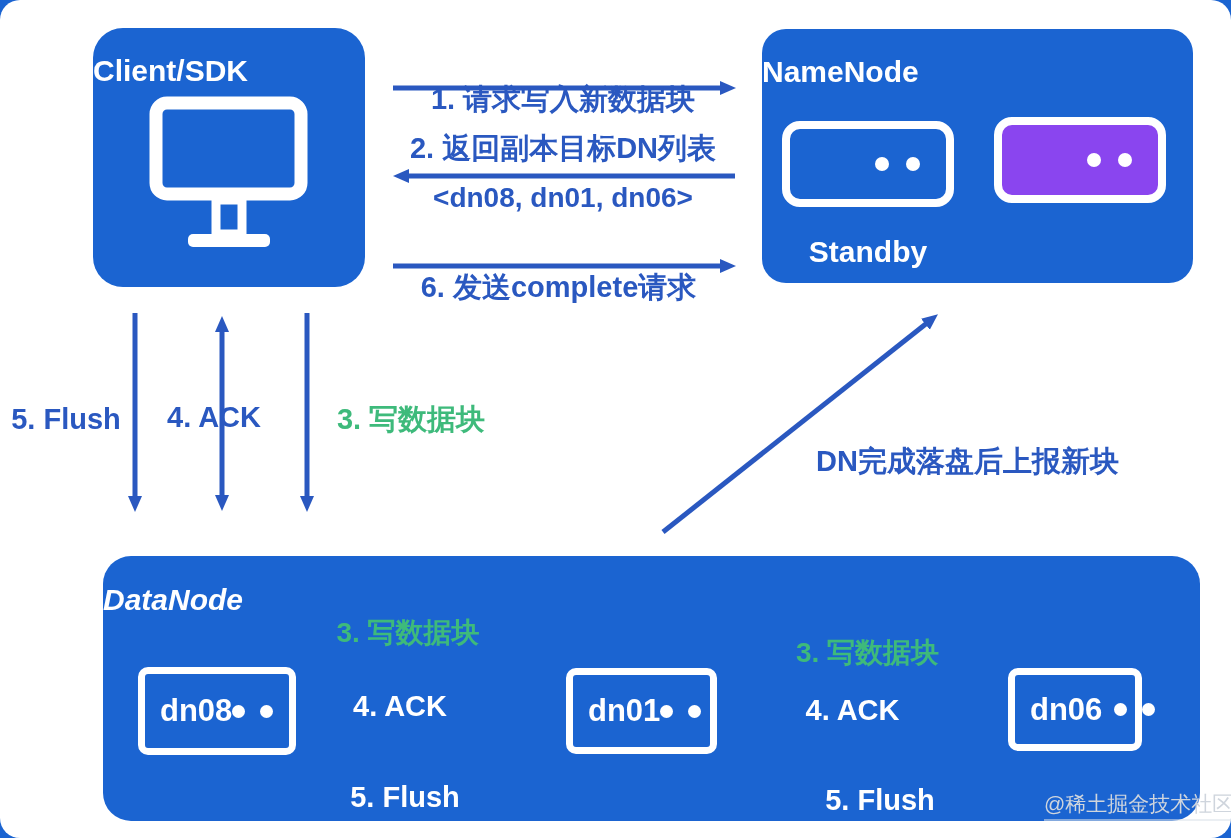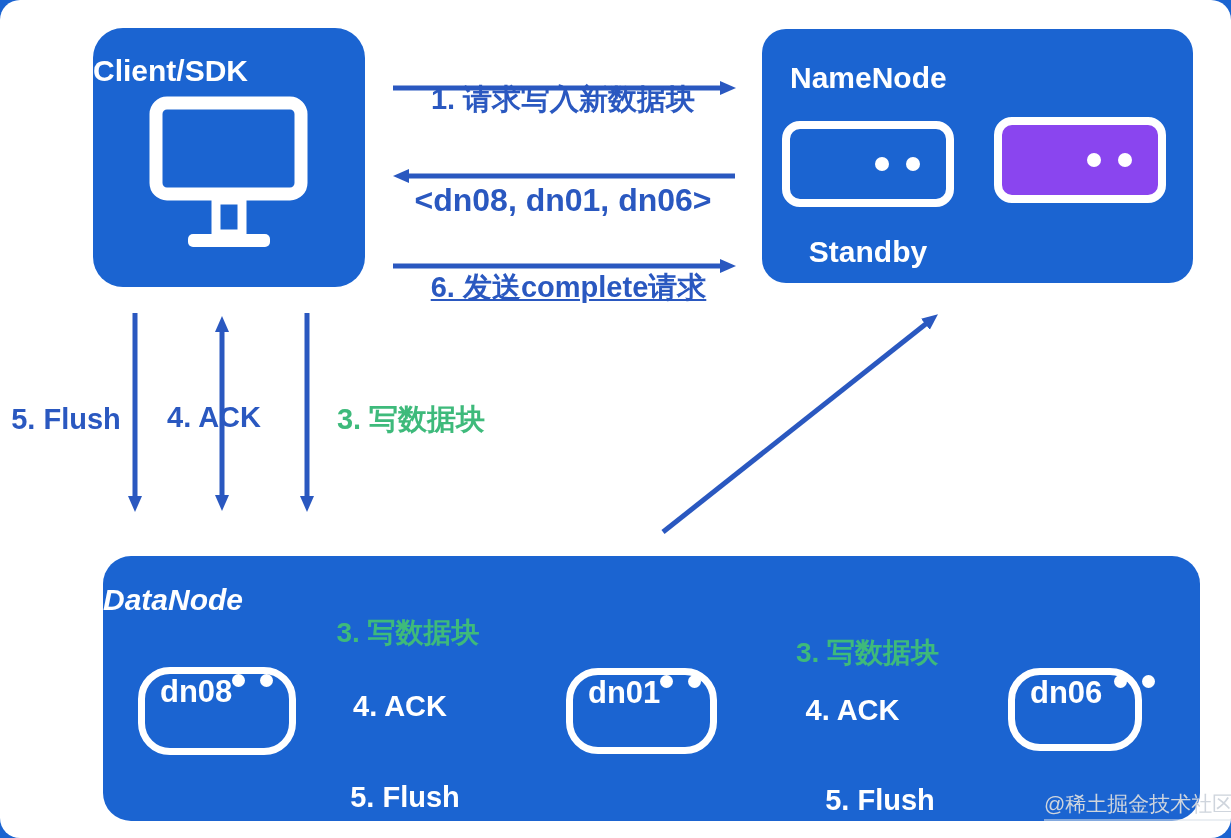--- a/index.html
+++ b/index.html
@@ -37,21 +37,21 @@
     position:absolute;
     white-space:nowrap;
     font-weight:600;
     text-align:center;
     color:var(--text-blue,#2a58c0);
     font-size:29px;
     line-height:1.1;
   }
   .lbl.green{color:var(--green,#3eba7b);}
   .lbl.white{color:#fff;}
-  .lbl.detail{font-size:32px;font-weight:600;}
+  .lbl.detail{font-size:28px;font-weight:600;}
 
   .bigbox{
     position:absolute;
     background:var(--box-blue,#1b64d1);
     border-radius:26px;
     color:#fff;
   }
   .bigbox .title{
     position:absolute;left:0;right:0;
     font-size:30px;font-weight:600;color:#fff;
@@ -64,22 +64,22 @@
     border-radius:18px;
     display:flex;align-items:center;
   }
   .chip.purple{background:var(--purple,#8a45ef);}
   .chip .dots{display:flex;gap:17px;margin-left:auto;margin-right:26px;}
   .dot{width:14px;height:14px;border-radius:50%;background:#fff;}
 
   .dn-chip{
     position:absolute;
     border:7px solid #fff;
-    border-radius:32px;
-    display:flex;
+    border-radius:10px;
+    display:flex;align-items:center;
     padding:0 20px 0 15px;
   }
   .dn-chip .name{color:#fff;font-size:31px;font-weight:600;}
   .dn-chip .dots{display:flex;gap:15px;margin-left:auto;}
   .dn-chip .dot{width:13px;height:13px;}
 
   .nn-label{
     position:absolute;top:206px;
     text-align:center;color:#fff;
     font-size:30px;font-weight:600;
@@ -132,46 +132,48 @@
   <div class="bigbox" style="left:93px;top:28px;width:272px;height:259px;border-radius:30px;">
     <div class="title" style="top:26px;">Client/SDK</div>
     <svg style="position:absolute;left:50px;top:60px;" width="175" height="165" viewBox="0 0 175 165">
       <rect x="13" y="15" width="145" height="91" rx="11" fill="none" stroke="#fff" stroke-width="13"></rect>
       <rect x="73" y="112" width="26" height="34" fill="none" stroke="#fff" stroke-width="9"></rect>
       <rect x="45" y="146" width="82" height="13" rx="5" fill="#fff"></rect>
     </svg>
   </div>
 
   <div class="bigbox" style="left:762px;top:29px;width:431px;height:254px;border-radius:24px;">
-    <div class="title" style="top:32px;margin-left:28px;">NameNode</div>
+    <div class="title" style="top:26px;">NameNode</div>
 
     <div class="chip" style="left:20px;top:92px;width:172px;height:86px;">
       <span class="dots">
         <span class="dot"></span>
         <span class="dot"></span>
       </span>
     </div>
     <div class="chip purple" style="left:232px;top:88px;width:172px;height:86px;">
       <span class="dots">
         <span class="dot"></span>
         <span class="dot"></span>
       </span>
     </div>
 
     <div class="nn-label" style="left:20px;width:172px;">Standby</div>
   </div>
 
   <div class="lbl" style="left:398px;top:42px;width:330px;margin-top:42px;">1. 请求写入新数据块</div>
+  <div class="lbl" style="left:388px;top:133px;width:350px;">2. 返回副本目标DN列表</div>
   <div class="lbl detail" style="left:398px;top:183px;width:330px;">&lt;dn08, dn01, dn06&gt;</div>
-  <div class="lbl" style="left:396px;top:272px;width:345px;text-decoration:underline;">6. 发送complete请求</div>
+  <div class="lbl" style="left:386px;top:272px;width:345px;">6. 发送complete请求</div>
 
   <div class="lbl" style="left:2px;top:404px;width:128px;">5. Flush</div>
   <div class="lbl" style="left:158px;top:402px;width:112px;">4. ACK</div>
   <div class="lbl green" style="left:322px;top:404px;width:178px;">3. 写数据块</div>
 
+  <div class="lbl" style="left:795px;top:446px;width:345px;">DN完成落盘后上报新块</div>
 
   <div class="bigbox" style="left:103px;top:556px;width:1097px;height:265px;border-radius:28px;font-style:italic;">
     <div class="title" style="top:27px;">DataNode</div>
   </div>
 
   <div class="dn-chip" style="left:138px;top:667px;width:158px;height:88px;">
     <span class="name">dn08</span>
     <span class="dots">
       <span class="dot"></span>
       <span class="dot"></span>

